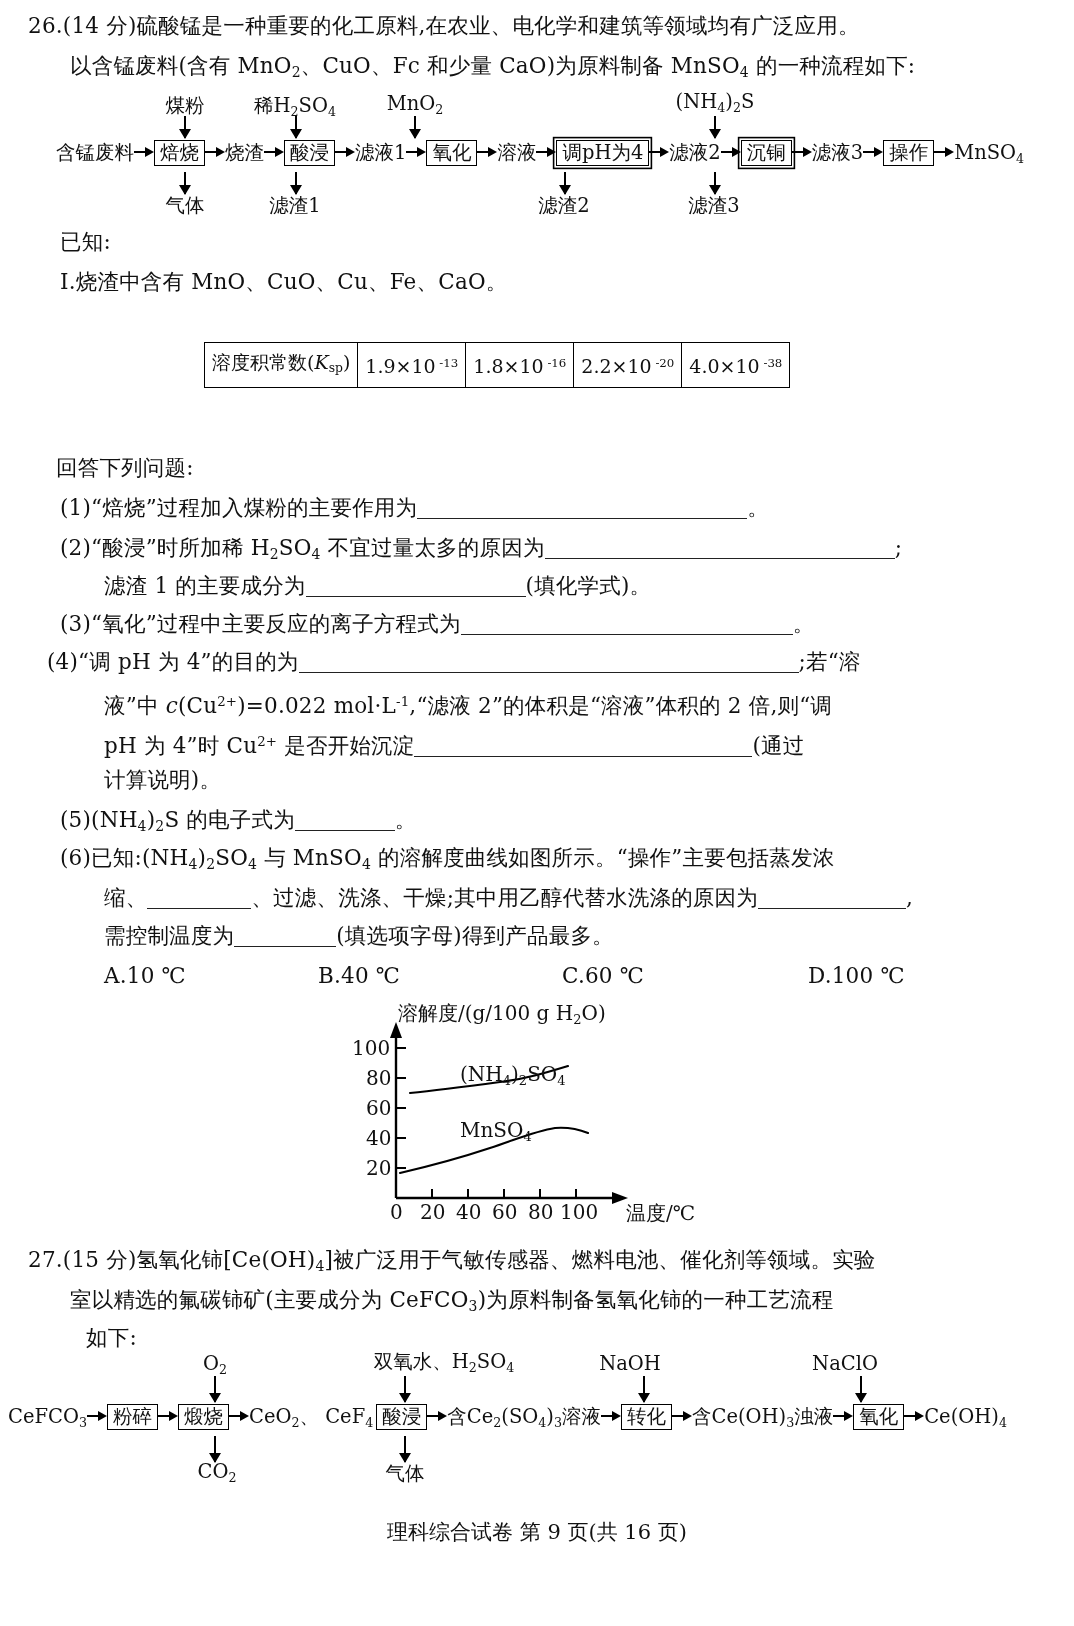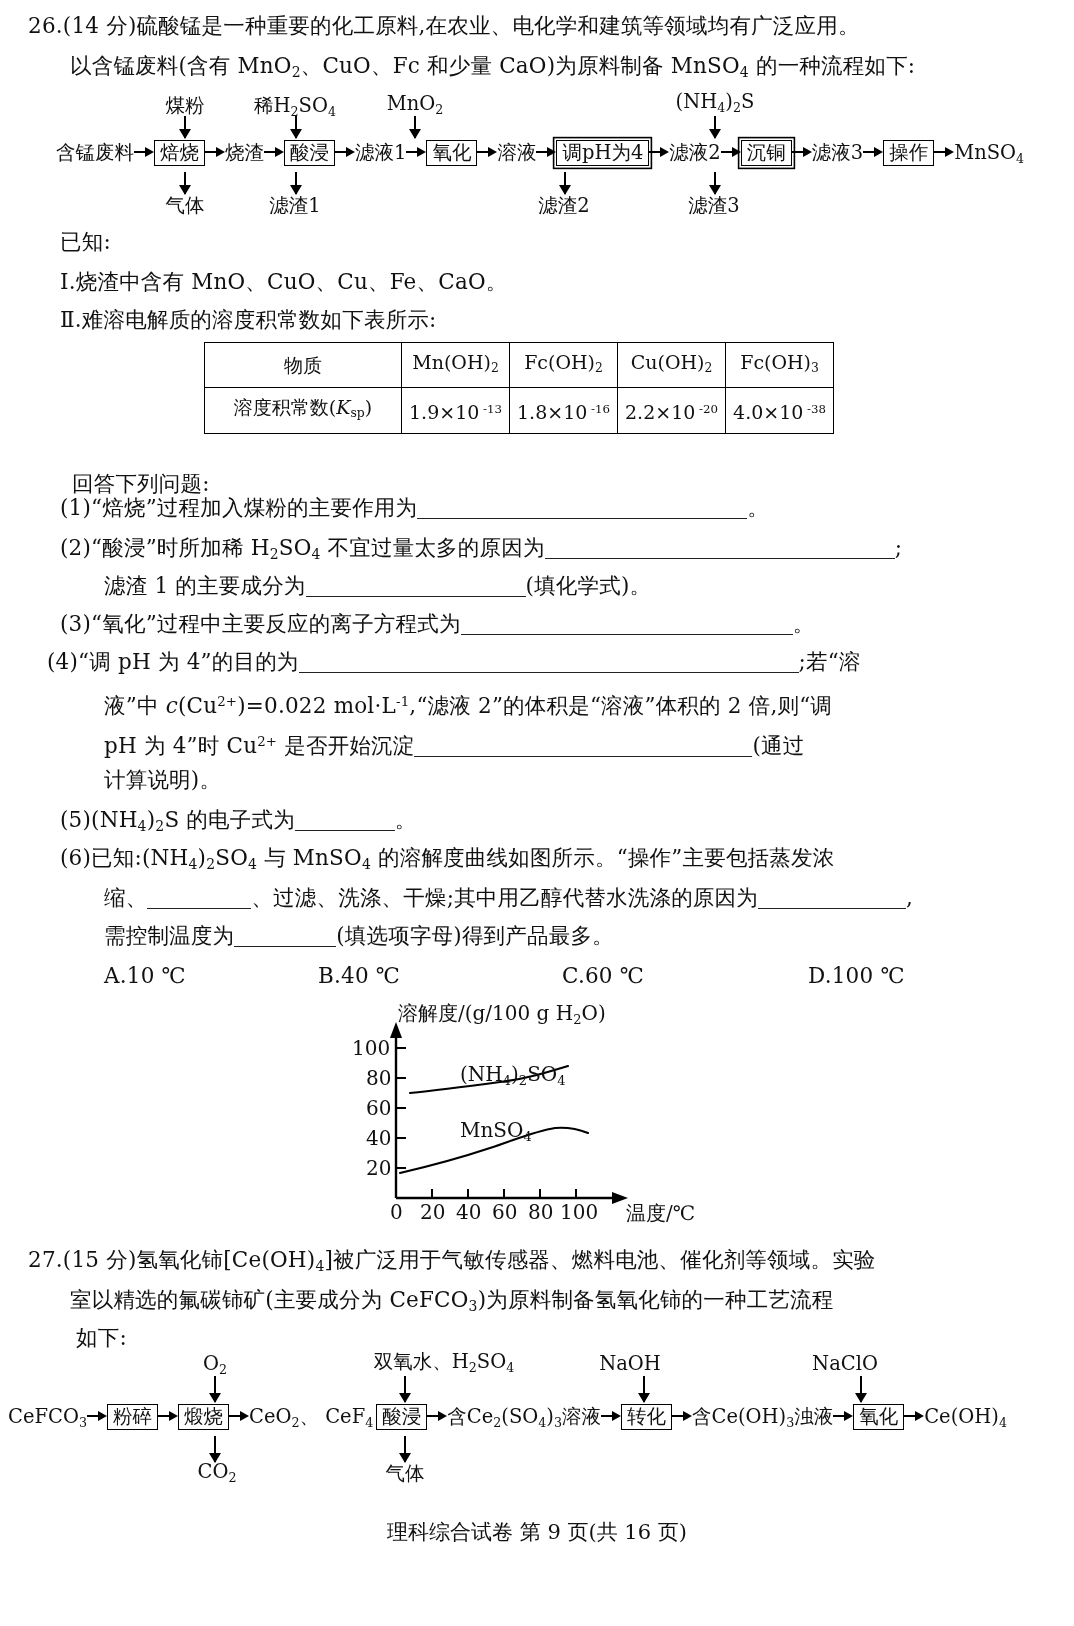--- a/index.html
+++ b/index.html
@@ -87,42 +87,34 @@
 
     <div class="vArrow" style="left:564px;top:80px;height:22px;"></div>
     <div class="vlabel" style="left:514px;top:100px;width:100px;">滤渣2</div>
 
     <div class="vArrow" style="left:714px;top:80px;height:22px;"></div>
     <div class="vlabel" style="left:664px;top:100px;width:100px;">滤渣3</div>
   </div>
 
   <div class="q" style="left:60px;top:222px;">已知:</div>
   <div class="q" style="left:60px;top:262px;">Ⅰ.烧渣中含有 MnO、CuO、Cu、Fe、CaO。</div>
-  <div class="q" style="left:60px;top:300px;">Ⅱ.难溶电解质的溶度积常数如下表所示:</div>
 
   <table class="ksp" style="left:204px;top:342px;">
     <tbody>
-        <tr>
-      <td style="width:182px;">物质</td>
-      <td>Mn(OH)<sub>2</sub></td>
-      <td>Fc(OH)<sub>2</sub></td>
-      <td>Cu(OH)<sub>2</sub></td>
-      <td>Fc(OH)<sub>3</sub></td>
-    </tr>
     <tr>
       <td>溶度积常数(<span class="ital">K</span><sub>sp</sub>)</td>
       <td>1.9×10<sup>&nbsp;-13</sup></td>
       <td>1.8×10<sup>&nbsp;-16</sup></td>
       <td>2.2×10<sup>&nbsp;-20</sup></td>
       <td>4.0×10<sup>&nbsp;-38</sup></td>
     </tr>
   </tbody>
     </table>
 
-  <div class="q" style="left:72px;top:448px;margin-top:16px;">回答下列问题:</div>
+  <div class="q" style="left:56px;top:448px;">回答下列问题:</div>
 
   <div class="q" style="left:60px;top:488px;">
     <span>(1)“焙烧”过程加入煤粉的主要作用为</span><span class="blank" style="width:330px;"></span><span>。</span>
   </div>
 
   <div class="q" style="left:60px;top:528px;">
     <span>(2)“酸浸”时所加稀 H</span><sub>2</sub><span>SO</span><sub>4</sub><span> 不宜过量太多的原因为</span><span class="blank" style="width:350px;"></span><span>;</span>
   </div>
 
   <div class="q" style="left:104px;top:566px;">
@@ -215,21 +207,21 @@
     <div class="curvelab" style="left:110px;top:62px;">(NH<sub>4</sub>)<sub>2</sub>SO<sub>4</sub></div>
     <div class="curvelab" style="left:110px;top:118px;">MnSO<sub>4</sub></div>
   </div>
 
   <div class="q" style="left:28px;top:1240px;">
     <span>27.</span><span>(15 分)</span><span>氢氧化铈[Ce(OH)<sub>4</sub>]被广泛用于气敏传感器、燃料电池、催化剂等领域。实验</span>
   </div>
   <div class="q" style="left:70px;top:1280px;">
     室以精选的氟碳铈矿(主要成分为 CeFCO<sub>3</sub>)为原料制备氢氧化铈的一种工艺流程
   </div>
-  <div class="q" style="left:76px;top:1318px;">如下:</div>
+  <div class="q" style="left:86px;top:1318px;">如下:</div>
 
   <div class="flow" style="left:0px;top:1352px;width:1074px;height:120px;">
 
     <div class="vlabel" style="left:170px;top:0px;width:90px;">O<sub>2</sub></div>
     <div class="vArrow" style="left:214px;top:24px;height:26px;"></div>
 
     <div class="vlabel" style="left:334px;top:-4px;width:220px;">双氧水、H<sub>2</sub>SO<sub>4</sub></div>
     <div class="vArrow" style="left:404px;top:24px;height:26px;"></div>
 
     <div class="vlabel" style="left:580px;top:0px;width:100px;">NaOH</div>

